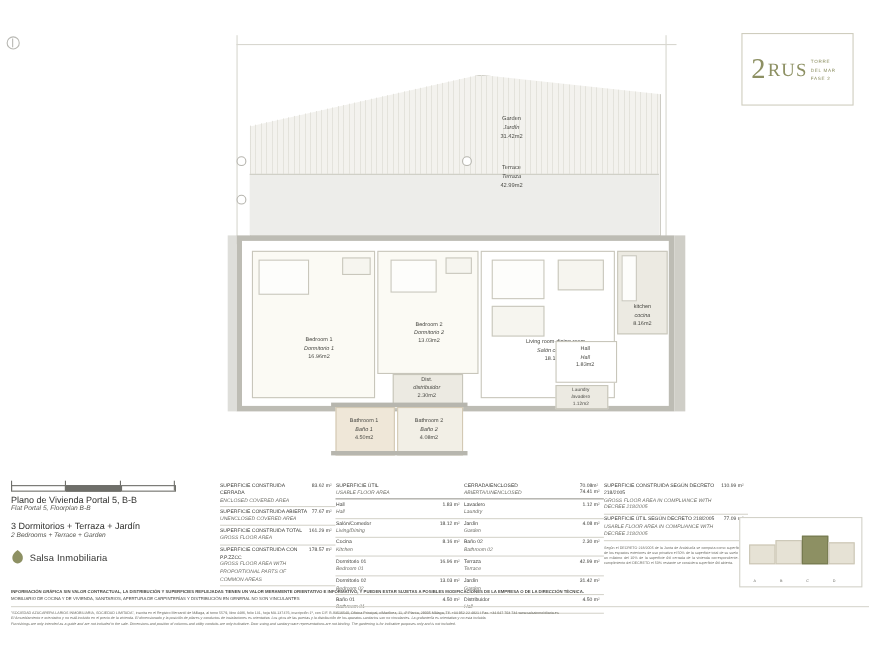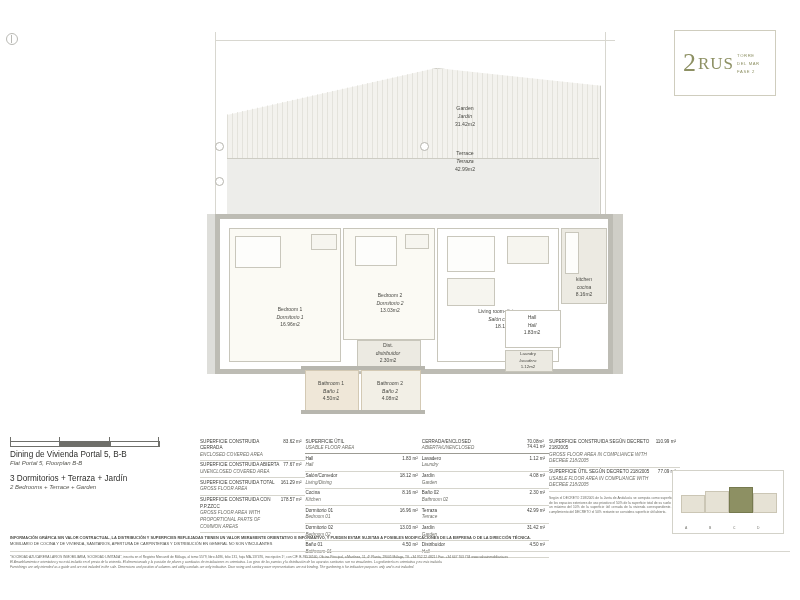--- a/index.html
+++ b/index.html
@@ -242,25 +242,31 @@
   <div class="title-block">
     <div class="scale-bar">
       <div class="seg" style="left:0;width:48px;"></div>
       <div class="seg" style="left:50px;width:48px;background:#6f6f6a;"></div>
       <div class="seg" style="left:100px;width:48px;"></div>
       <div class="tick" style="left:0;"></div>
       <div class="tick" style="left:49px;"></div>
       <div class="tick" style="left:99px;"></div>
       <div class="tick" style="left:148px;"></div>
     </div>
-    <div class="t1">Dining de Vivienda Portal 5, B-B</div>
+    <div class="t1">Plano de Vivienda Portal 5, B-B</div>
     <div class="t2">Flat Portal 5, Floorplan B-B</div>
     <div class="t3">3 Dormitorios + Terraza + Jardín</div>
     <div class="t4">2 Bedrooms + Terrace + Garden</div>
 
+    <div class="brand">
+      <svg class="brand-mark" viewBox="0 0 12 14">
+        <path d="M6 0 C2 3 0 6 2 10 C4 13 8 13 10 10 C12 6 10 3 6 0 Z" fill="#8d9063"></path>
+      </svg>
+      <span class="brand-name">Salsa Inmobiliaria</span>
+    </div>
   </div>
 
   <div class="tables">
 
     <div class="tcol c1">
       <div class="trow">
         <div class="tl"><span>SUPERFICIE CONSTRUIDA CERRADA</span><br><span class="it">ENCLOSED COVERED AREA</span></div>
         <div class="tv">83.62 m²</div>
       </div>
       <div class="trow">

